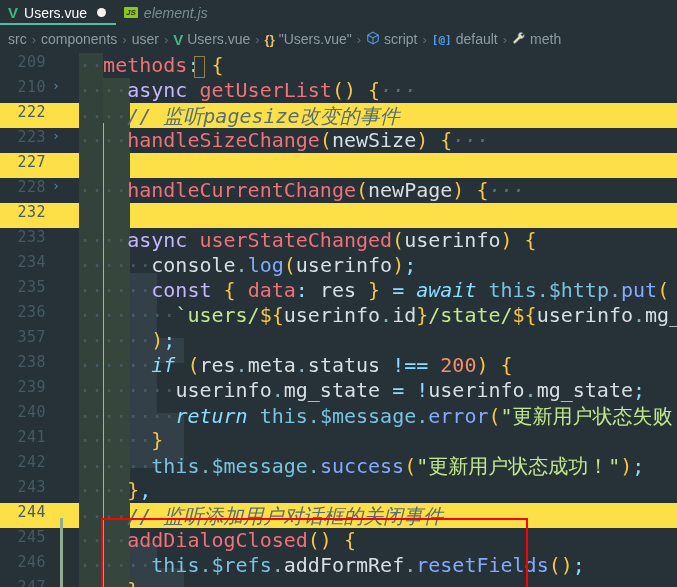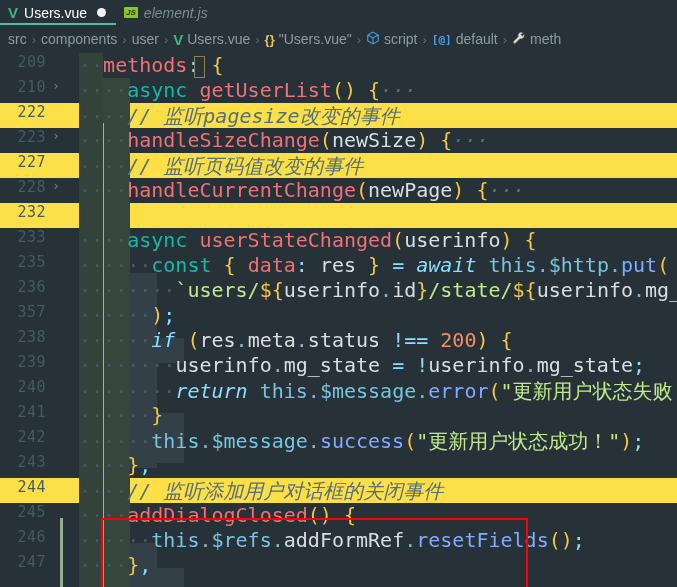--- a/index.html
+++ b/index.html
@@ -120,21 +120,21 @@
     color: #c3cfd4;
     letter-spacing: 0px;
     position: relative;
     z-index: 3;
   }
 
   
   .ws { color: #465a63; }
 
   
-  .k-kw      { color: #14b8a6; }        
+  .k-kw      { color: #c4b5fd; }        
   .k-fn      { color: #f07178; }        
   .k-paren   { color: #f7c744; }        
   .k-punc    { color: #89b4c4; }
   .k-var     { color: #d7dfe3; }
   .k-prop    { color: #82aaff; }        
   .k-obj     { color: #78c3e0; }        
   .k-str     { color: #c3e88d; }        
   .k-num     { color: #f78c6a; }        
   .k-cmt     { color: #546e7a; font-style: italic; }
   .k-ital    { color: #89ddff; font-style: italic; }
@@ -303,21 +303,20 @@
     <span class="lnum">223</span>
     <span class="fold">›</span>
     <span class="gutterpad"></span>
     <span class="code"><span class="ws">··</span><span class="ws">··</span><span class="k-fn">handleSizeChange</span><span class="k-paren">(</span><span class="k-var">newSize</span><span class="k-paren">)</span> <span class="k-paren">{</span><span class="k-cmt">···</span></span>
   </div>
 
   <div class="row alt">
     <span class="lnum">227</span>
     <span class="fold"></span>
     <span class="gutterpad"></span>
-    <span class="code"><span class="ws">··</span><span class="ws">··</span><span class="k-cmt">// 监听页码值改变的事件</span></span>
   </div>
 
   <div class="row">
     <span class="lnum">228</span>
     <span class="fold">›</span>
     <span class="gutterpad"></span>
     <span class="code"><span class="ws">··</span><span class="ws">··</span><span class="k-fn">handleCurrentChange</span><span class="k-paren">(</span><span class="k-var">newPage</span><span class="k-paren">)</span> <span class="k-paren">{</span><span class="k-cmt">···</span></span>
   </div>
 
   <div class="row alt">
@@ -326,20 +325,26 @@
     <span class="gutterpad"></span>
   </div>
 
   <div class="row">
     <span class="lnum">233</span>
     <span class="fold"></span>
     <span class="gutterpad"></span>
     <span class="code"><span class="ws">··</span><span class="ws">··</span><span class="k-kw">async</span> <span class="k-fn">userStateChanged</span><span class="k-paren">(</span><span class="k-var">userinfo</span><span class="k-paren">)</span> <span class="k-paren">{</span></span>
   </div>
 
+  <div class="row">
+    <span class="lnum">234</span>
+    <span class="fold"></span>
+    <span class="gutterpad"></span>
+    <span class="code"><span class="ws">··</span><span class="ws">··</span><span class="ws">··</span><span class="k-var">console</span><span class="k-punc">.</span><span class="k-prop">log</span><span class="k-paren">(</span><span class="k-var">userinfo</span><span class="k-paren">)</span><span class="k-op">;</span></span>
+  </div>
 
   <div class="row">
     <span class="lnum">235</span>
     <span class="fold"></span>
     <span class="gutterpad"></span>
     <span class="code"><span class="ws">··</span><span class="ws">··</span><span class="ws">··</span><span class="k-kw">const</span> <span class="k-paren">{</span> <span class="k-fn">data</span><span class="k-op">:</span> <span class="k-var">res</span> <span class="k-paren">}</span> <span class="k-op">=</span> <span class="k-ital">await</span> <span class="k-obj">this</span><span class="k-punc">.</span><span class="k-obj">$http</span><span class="k-punc">.</span><span class="k-prop">put</span><span class="k-paren">(</span></span>
   </div>
 
   <div class="row">
     <span class="lnum">236</span>

